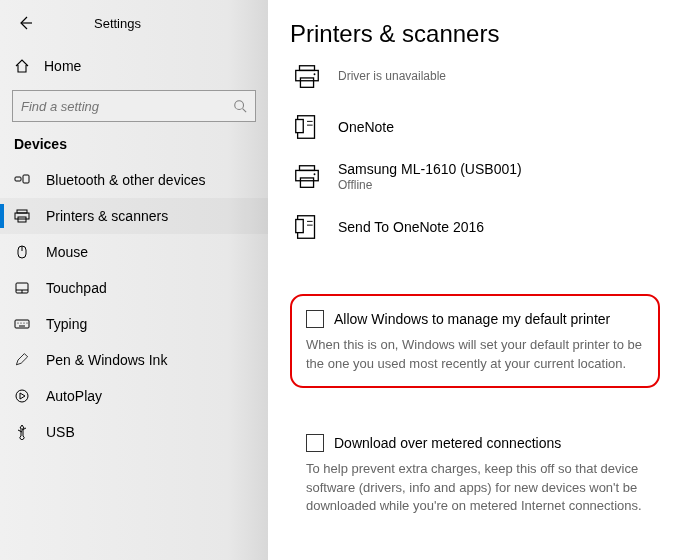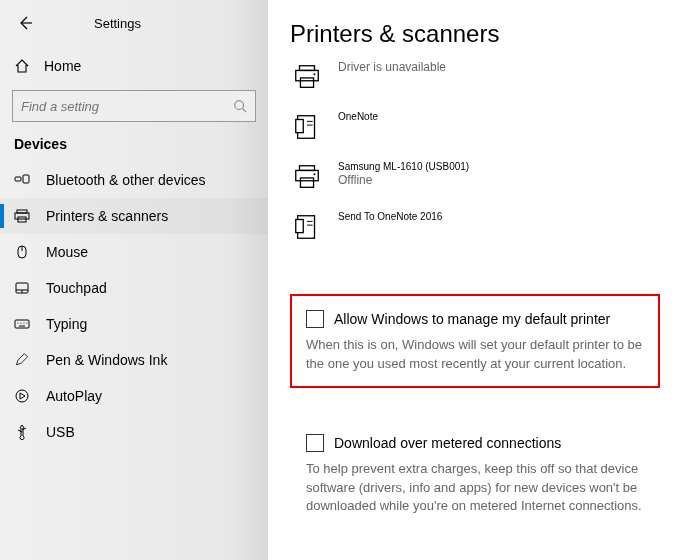--- a/index.html
+++ b/index.html
@@ -98,36 +98,38 @@
   padding: 20px 20px 0 22px;
   overflow: hidden;
 }
 .main h1 {
   font-weight: 400;
   font-size: 24px;
   margin-bottom: 12px;
 }
 .dev-item {
   display: flex;
+  align-items: center;
   padding: 6px 0 10px 0;
 }
 .dev-icon {
   width: 34px;
   height: 34px;
   display: flex;
   align-items: center;
   justify-content: center;
   margin-right: 14px;
 }
 .dev-icon svg { width: 30px; height: 30px; }
 .dev-text { display: flex; flex-direction: column; }
-.dev-name { font-size: 10px; color: #000; line-height: 1.3; }
+.dev-name { font-size: 14px; color: #000; line-height: 1.3; }
 .dev-status { font-size: 12px; color: #666; line-height: 1.3; }
 .section {
   margin-top: 36px;
+  border-radius: 13px;
 }
 .section.highlight {
   border: 2px solid #e60000;
   padding: 14px 14px 12px 14px;
   margin-top: 40px;
 }
 .chk-row {
   display: flex;
   align-items: center;
 }

